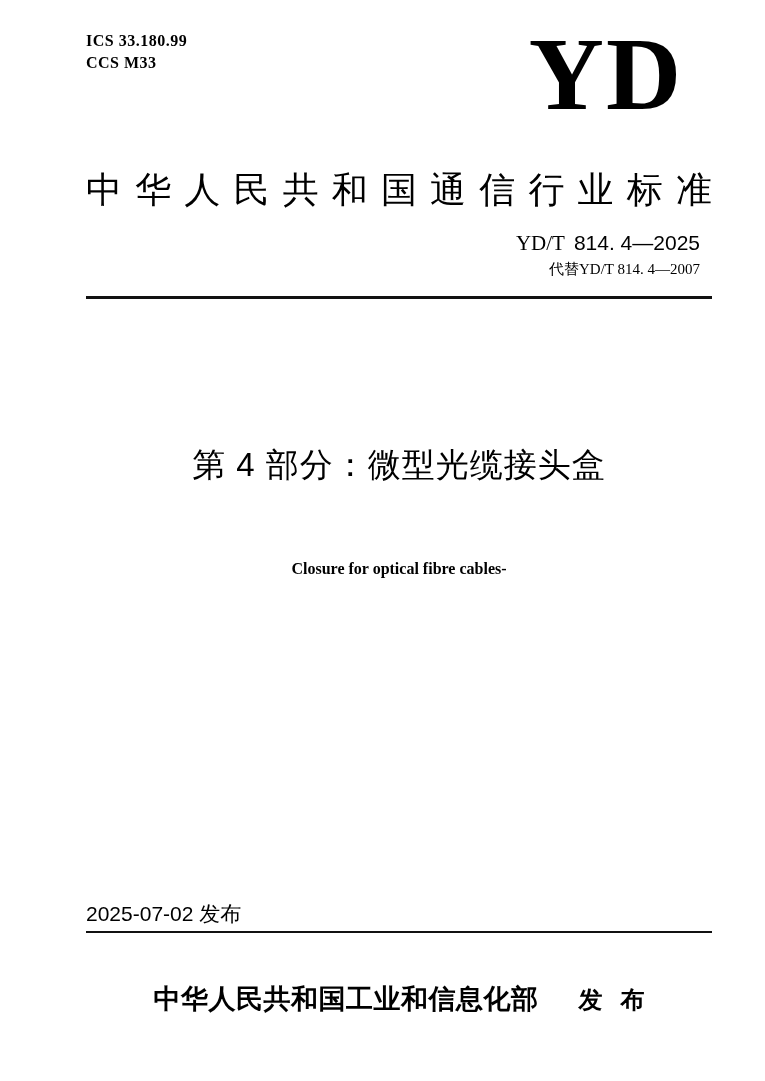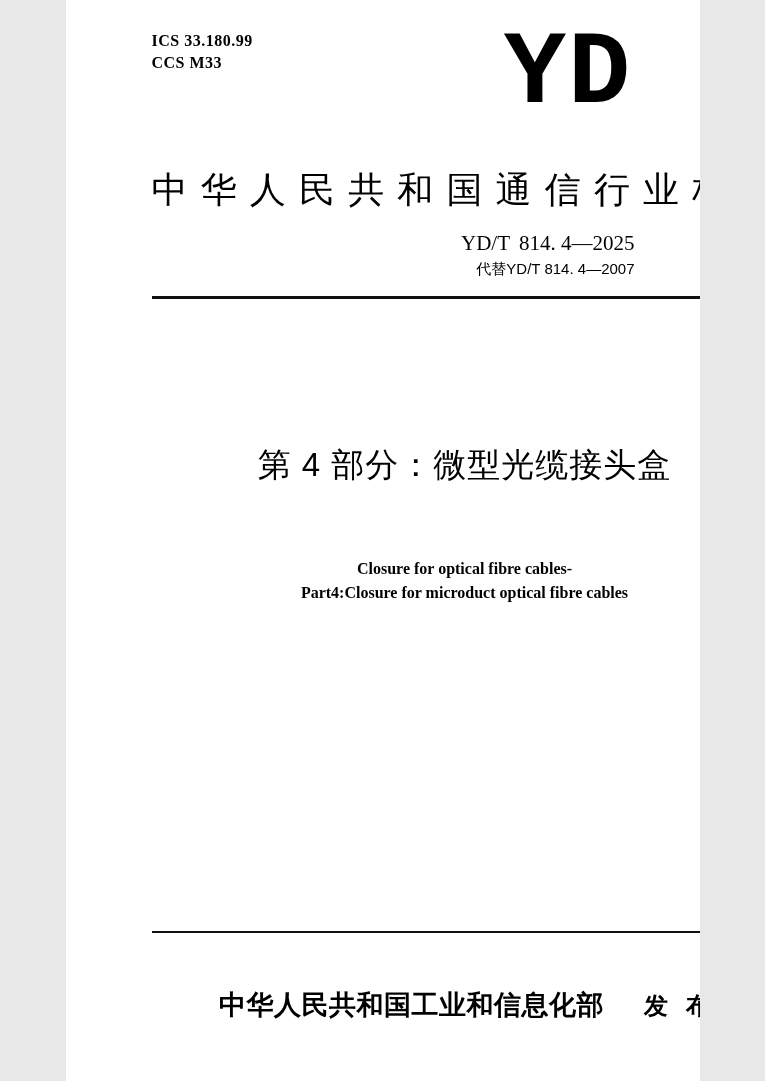--- a/index.html
+++ b/index.html
@@ -1,19 +1,19 @@
 <!DOCTYPE html>
 <html><head>
 <meta charset="utf-8">
 <style>
   * { margin: 0; padding: 0; box-sizing: border-box; }
   html, body { background: #e8e8e8; }
   .page {
     position: relative;
-    width: 634px;
+    width: 765px;
     height: 1081px;
     margin: 0 auto;
     background: #ffffff;
     color: #000000;
     font-family: "Liberation Serif", serif;
     overflow: hidden;
   }
   .col {
     position: absolute;
     left: 86px;
@@ -25,22 +25,22 @@
     font-family: "Liberation Serif", serif;
     font-weight: bold;
     font-size: 16px;
     line-height: 22px;
     letter-spacing: 0.5px;
   }
   
   .yd-logo {
     position: absolute;
     top: 22px;
-    right: 67px;
-    font-family: Liberation Mono, monospace;
+    right: 82px;
+    font-family: Liberation Serif, serif;
     font-weight: bold;
     font-size: 104px;
     line-height: 1.0;
     letter-spacing: 2px;
   }
   
   .std-heading {
     top: 166px;
     display: flex;
     justify-content: space-between;
@@ -58,26 +58,26 @@
   }
   .code-line1 {
     font-size: 21px;
     white-space: nowrap;
   }
   .code-prefix {
     font-family: "Liberation Serif", serif;
     font-weight: normal;
   }
   .code-number {
-    font-family: Liberation Serif, serif;
+    font-family: Liberation Sans, sans-serif;
     margin-left: 9px;
   }
   .code-line2 {
     margin-top: 4px;
-    font-family: Liberation Sans, sans-serif;
+    font-family: Liberation Serif, serif;
     font-size: 15px;
     white-space: nowrap;
   }
   .rule-top {
     top: 296px;
     height: 3px;
     background: #111111;
   }
   .rule-bottom {
     top: 931px;
@@ -111,21 +111,20 @@
     justify-content: space-between;
     font-family: "Liberation Sans", sans-serif;
     font-size: 21px;
   }
   
   .ministry-row {
     top: 981px;
     display: flex;
     justify-content: center;
     align-items: baseline;
-    margin-top: 6px;
   }
   .ministry-name {
     font-family: "Liberation Serif", serif;
     font-weight: bold;
     font-size: 27px;
     letter-spacing: 0.5px;
     white-space: nowrap;
   }
   .ministry-action {
     font-family: "Liberation Serif", serif;
@@ -173,24 +172,24 @@
   </div>
 
   <div class="col rule-top"></div>
 
   <div class="col title-block">
     <div>第 4 部分：微型光缆接头盒</div>
   </div>
 
   <div class="col english-block">
     <div>Closure for optical fibre cables-</div>
-    <div>Part4:Closure for microduct optical fibre cables</div>
   </div>
 
   <div class="col dates-row">
+    <div>2025-07-02 发布</div>
   </div>
 
   <div class="col rule-bottom"></div>
 
   <div class="col ministry-row">
     <span class="ministry-name">中华人民共和国工业和信息化部</span>
     <span class="ministry-action">发布</span>
   </div>
 
 </div>

